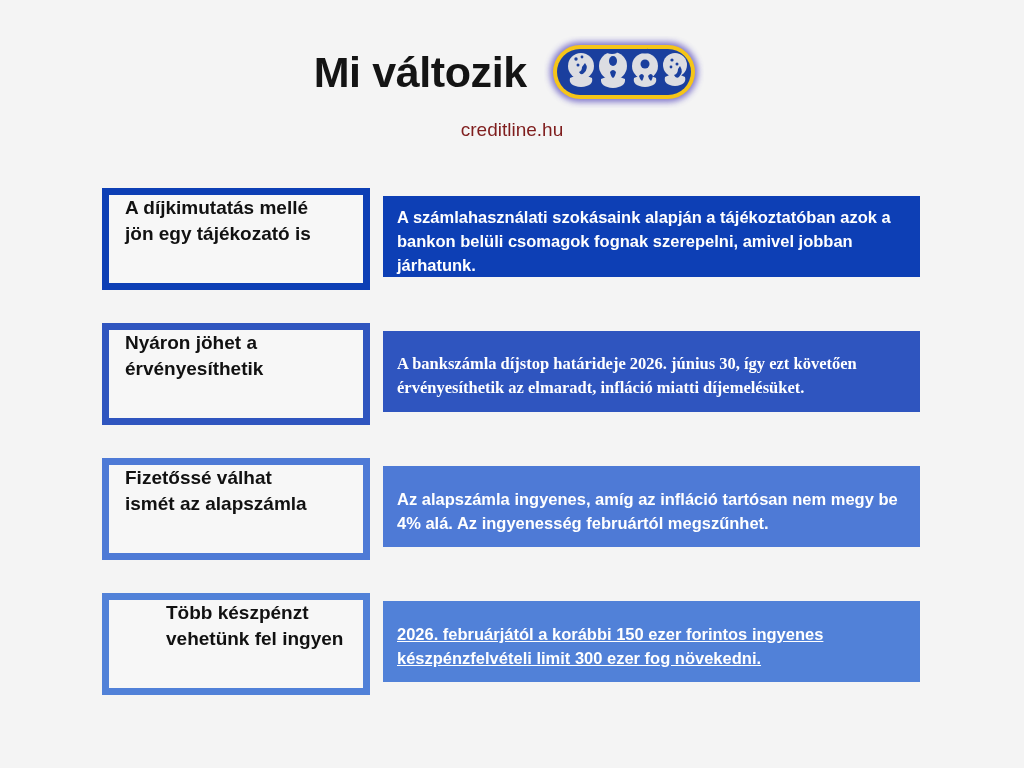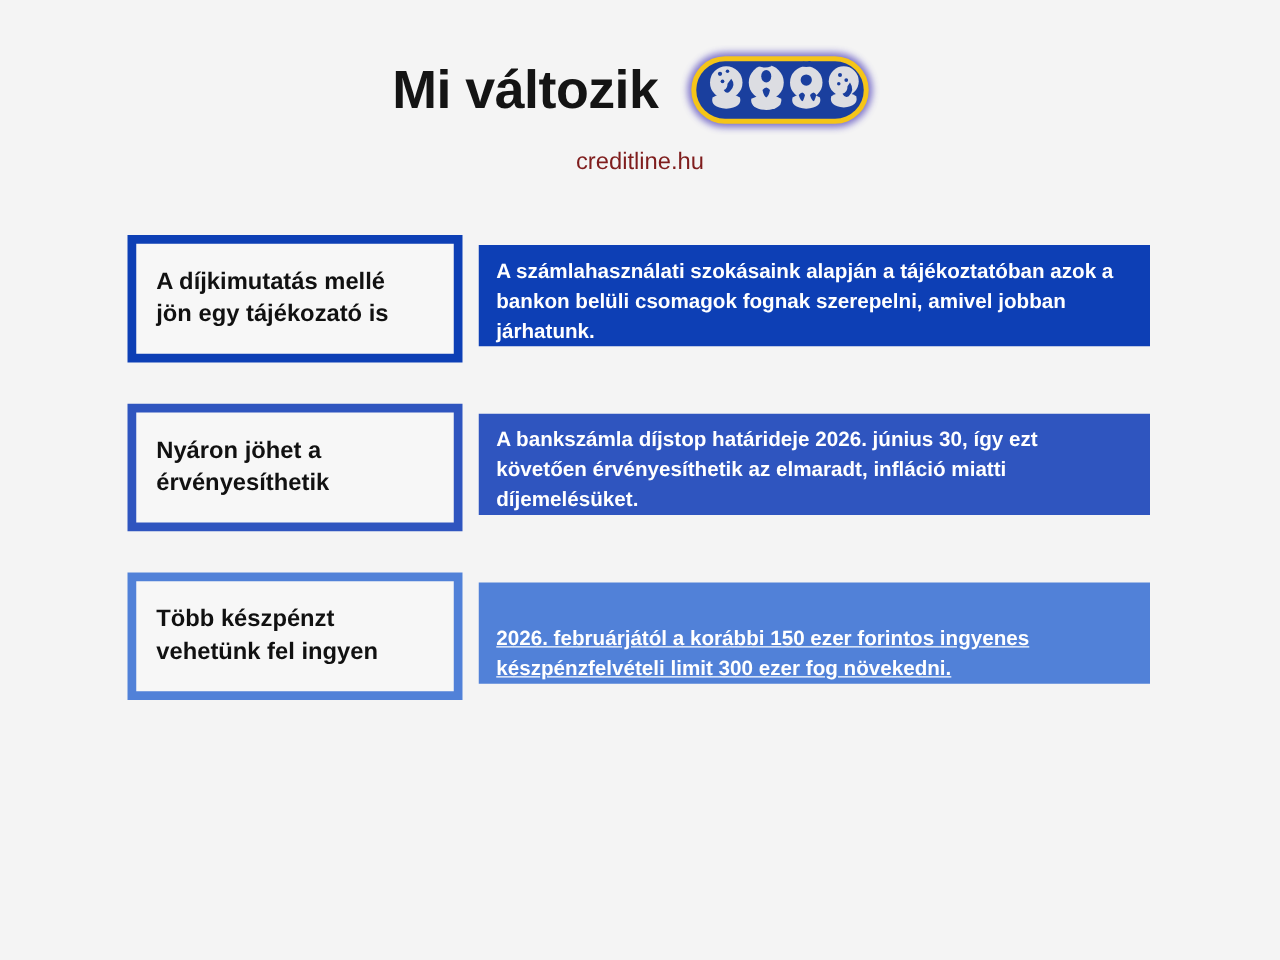--- a/index.html
+++ b/index.html
@@ -78,39 +78,38 @@
   .label-box {
     position: absolute;
     left: 102px;
     top: 0;
     width: 268px;
     height: 102px;
     box-sizing: border-box;
     background: #f7f7f7;
     border: 7px solid #0d3fb5;
     display: flex;
-    align-items: center;
   }
   .label-text {
     padding: 0 16px;
     font-size: 19px;
     font-weight: bold;
     color: #111111;
     line-height: 1.35;
     white-space: pre-line;
   }
   .desc-panel {
     position: absolute;
     left: 383px;
     top: 8px;
     width: 537px;
     height: 81px;
     background: #0d3fb5;
     display: flex;
-    align-items: flex-end;
+    align-items: center;
     box-sizing: border-box;
     padding: 9px 14px 0 14px;
   }
   .desc-text {
     font-size: 16.5px;
     font-weight: bold;
     color: #ffffff;
     line-height: 1.46;
     white-space: pre-line;
   }
@@ -182,27 +181,36 @@
       <div class="desc-text" style="color: rgb(255, 255, 255);">A számlahasználati szokásaink alapján a tájékoztatóban azok a bankon belüli csomagok fognak szerepelni, amivel jobban járhatunk.</div>
     </div>
   </div>
 
   <div class="row">
     <div class="label-box" style="border-color: rgb(47, 85, 191); background: rgb(247, 247, 247);">
       <div class="label-text" style="color: rgb(17, 17, 17);">Nyáron jöhet a
 érvényesíthetik</div>
     </div>
     <div class="desc-panel" style="background: rgb(47, 85, 191);">
-      <div class="desc-text" style="color: rgb(255, 255, 255);">A bankszámla díjstop határideje 2026. június 30, így ezt követően érvényesíthetik az elmaradt, infláció miatti díjemelésüket.</div>
-    </div>
-  </div>
-
-
-  <div class="row">
-    <div class="label-box" style="border-color: rgb(81, 129, 216); background: rgb(247, 247, 247);">
+      <div class="desc-text" style="color: rgb(255, 255, 255); font-family: Liberation Serif, serif;">A bankszámla díjstop határideje 2026. június 30, így ezt követően érvényesíthetik az elmaradt, infláció miatti díjemelésüket.</div>
+    </div>
+  </div>
+
+  <div class="row">
+    <div class="label-box" style="border-color: rgb(78, 122, 214); background: rgb(247, 247, 247);">
+      <div class="label-text" style="color: rgb(17, 17, 17);">Fizetőssé válhat
+ismét az alapszámla</div>
+    </div>
+    <div class="desc-panel" style="background: rgb(78, 122, 214);">
+      <div class="desc-text" style="color: rgb(255, 255, 255);">Az alapszámla ingyenes, amíg az infláció tartósan nem megy be 4% alá. Az ingyenesség februártól megszűnhet.</div>
+    </div>
+  </div>
+
+  <div class="row">
+    <div class="label-box" style="border-color: rgb(81, 129, 216); background: rgb(247, 247, 247); padding-left: 41px;">
       <div class="label-text" style="color: rgb(17, 17, 17);">Több készpénzt
 vehetünk fel ingyen</div>
     </div>
     <div class="desc-panel" style="background: rgb(81, 129, 216);">
       <div class="desc-text" style="color: rgb(255, 255, 255); text-decoration: underline;">2026. februárjától a korábbi 150 ezer forintos ingyenes készpénzfelvételi limit 300 ezer fog növekedni.</div>
     </div>
   </div>
 
 </div>
 

